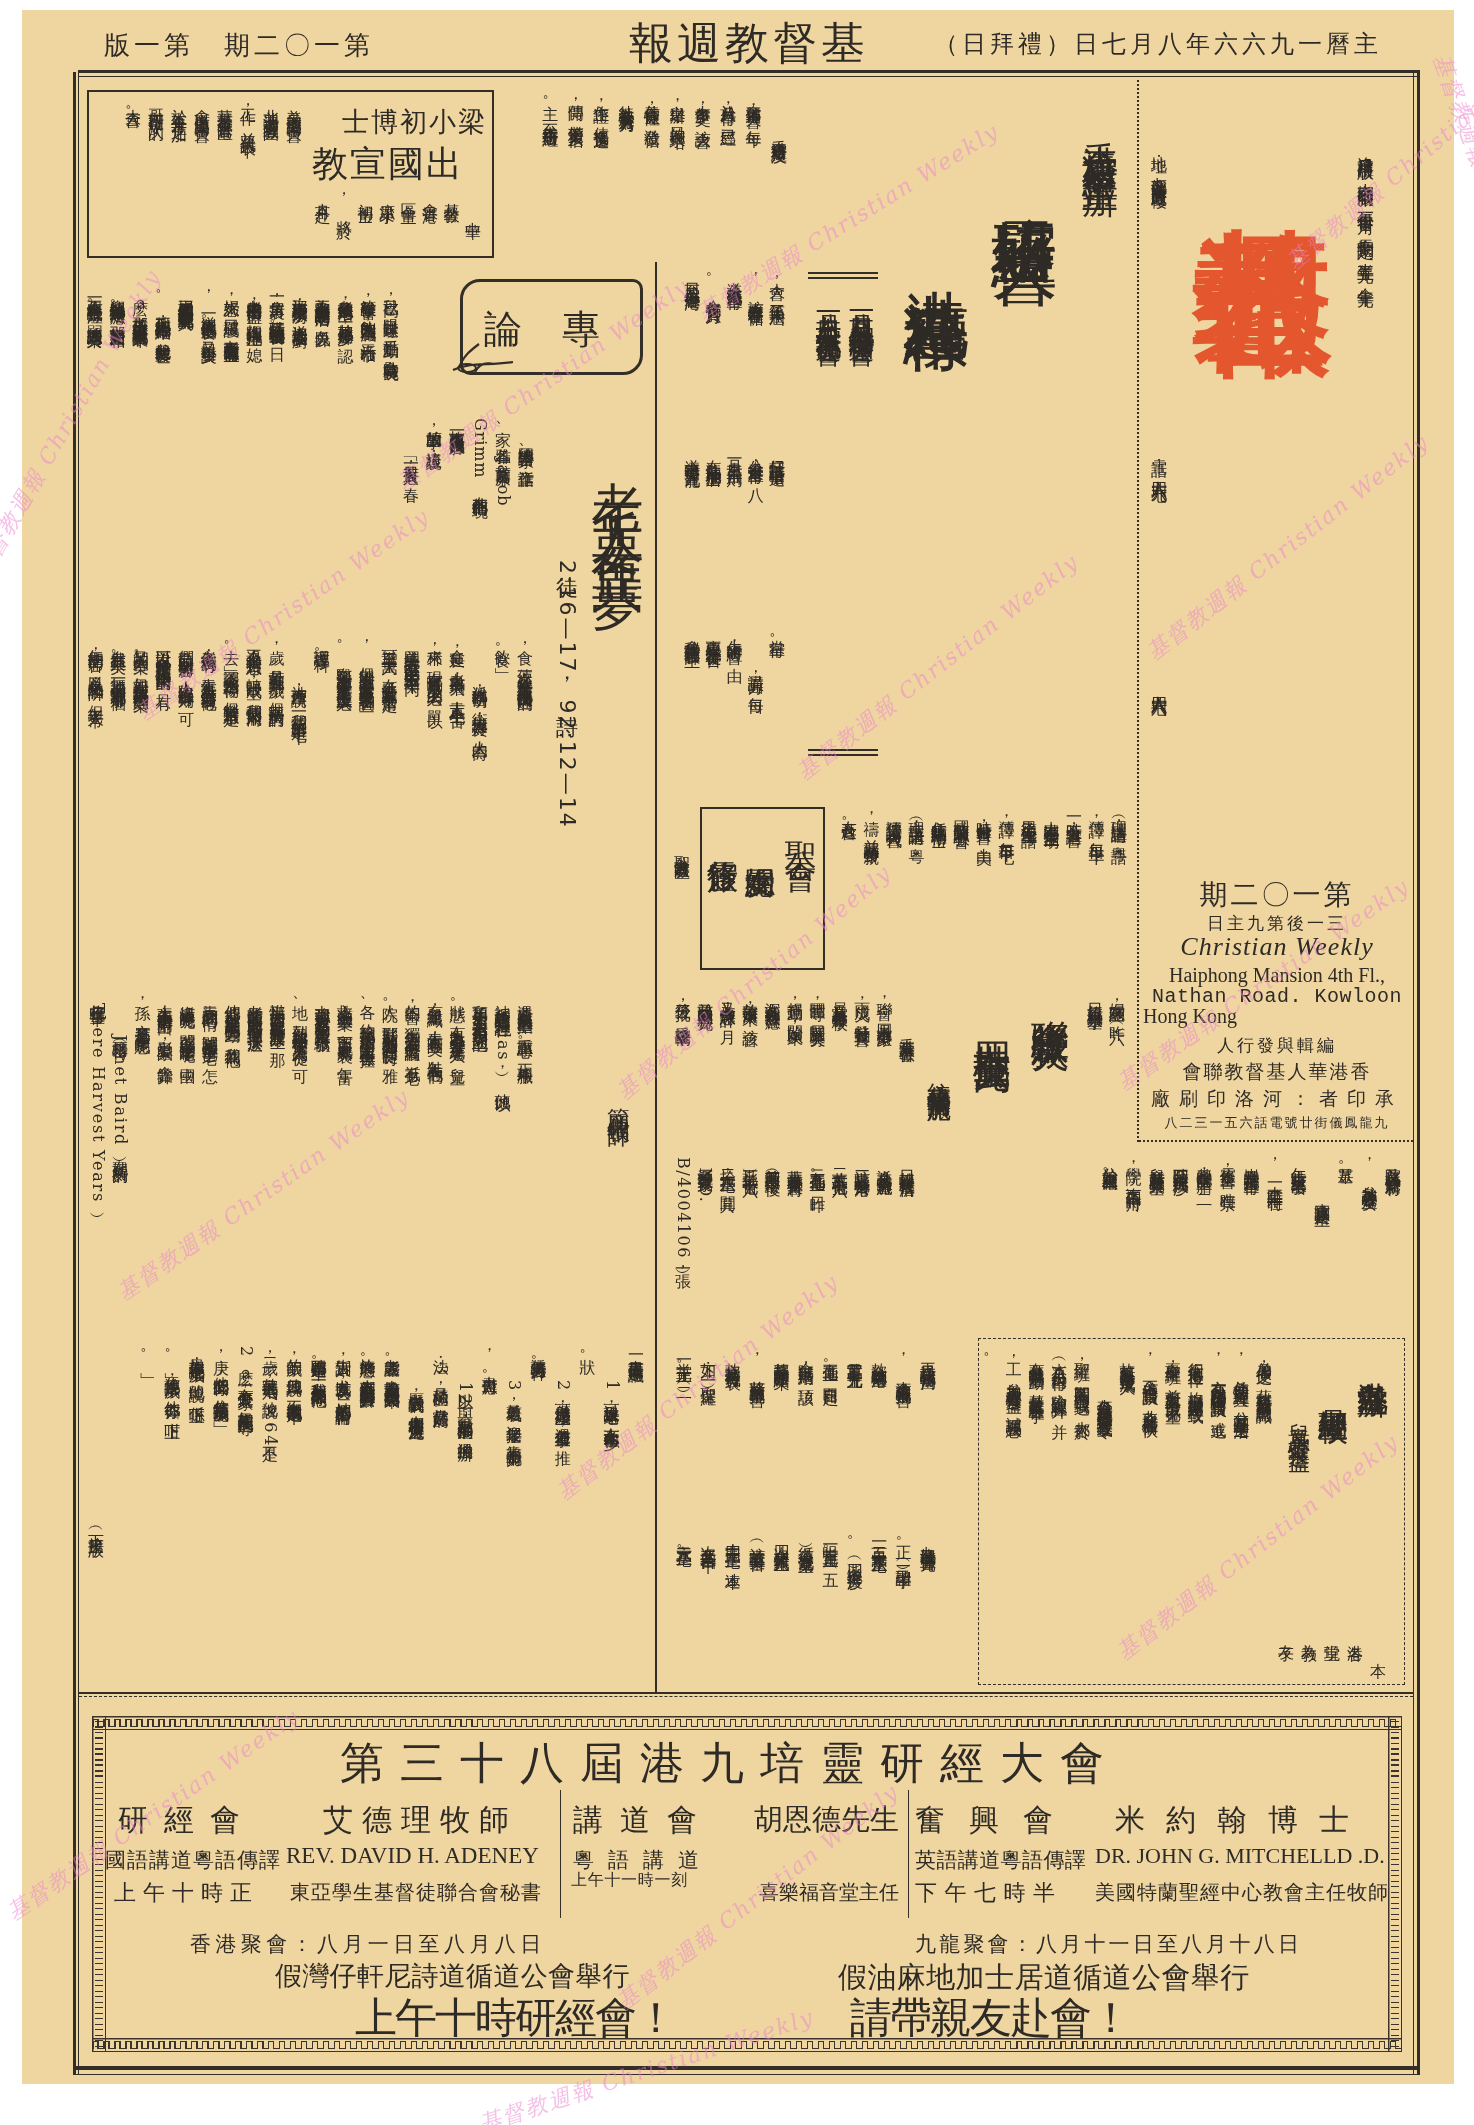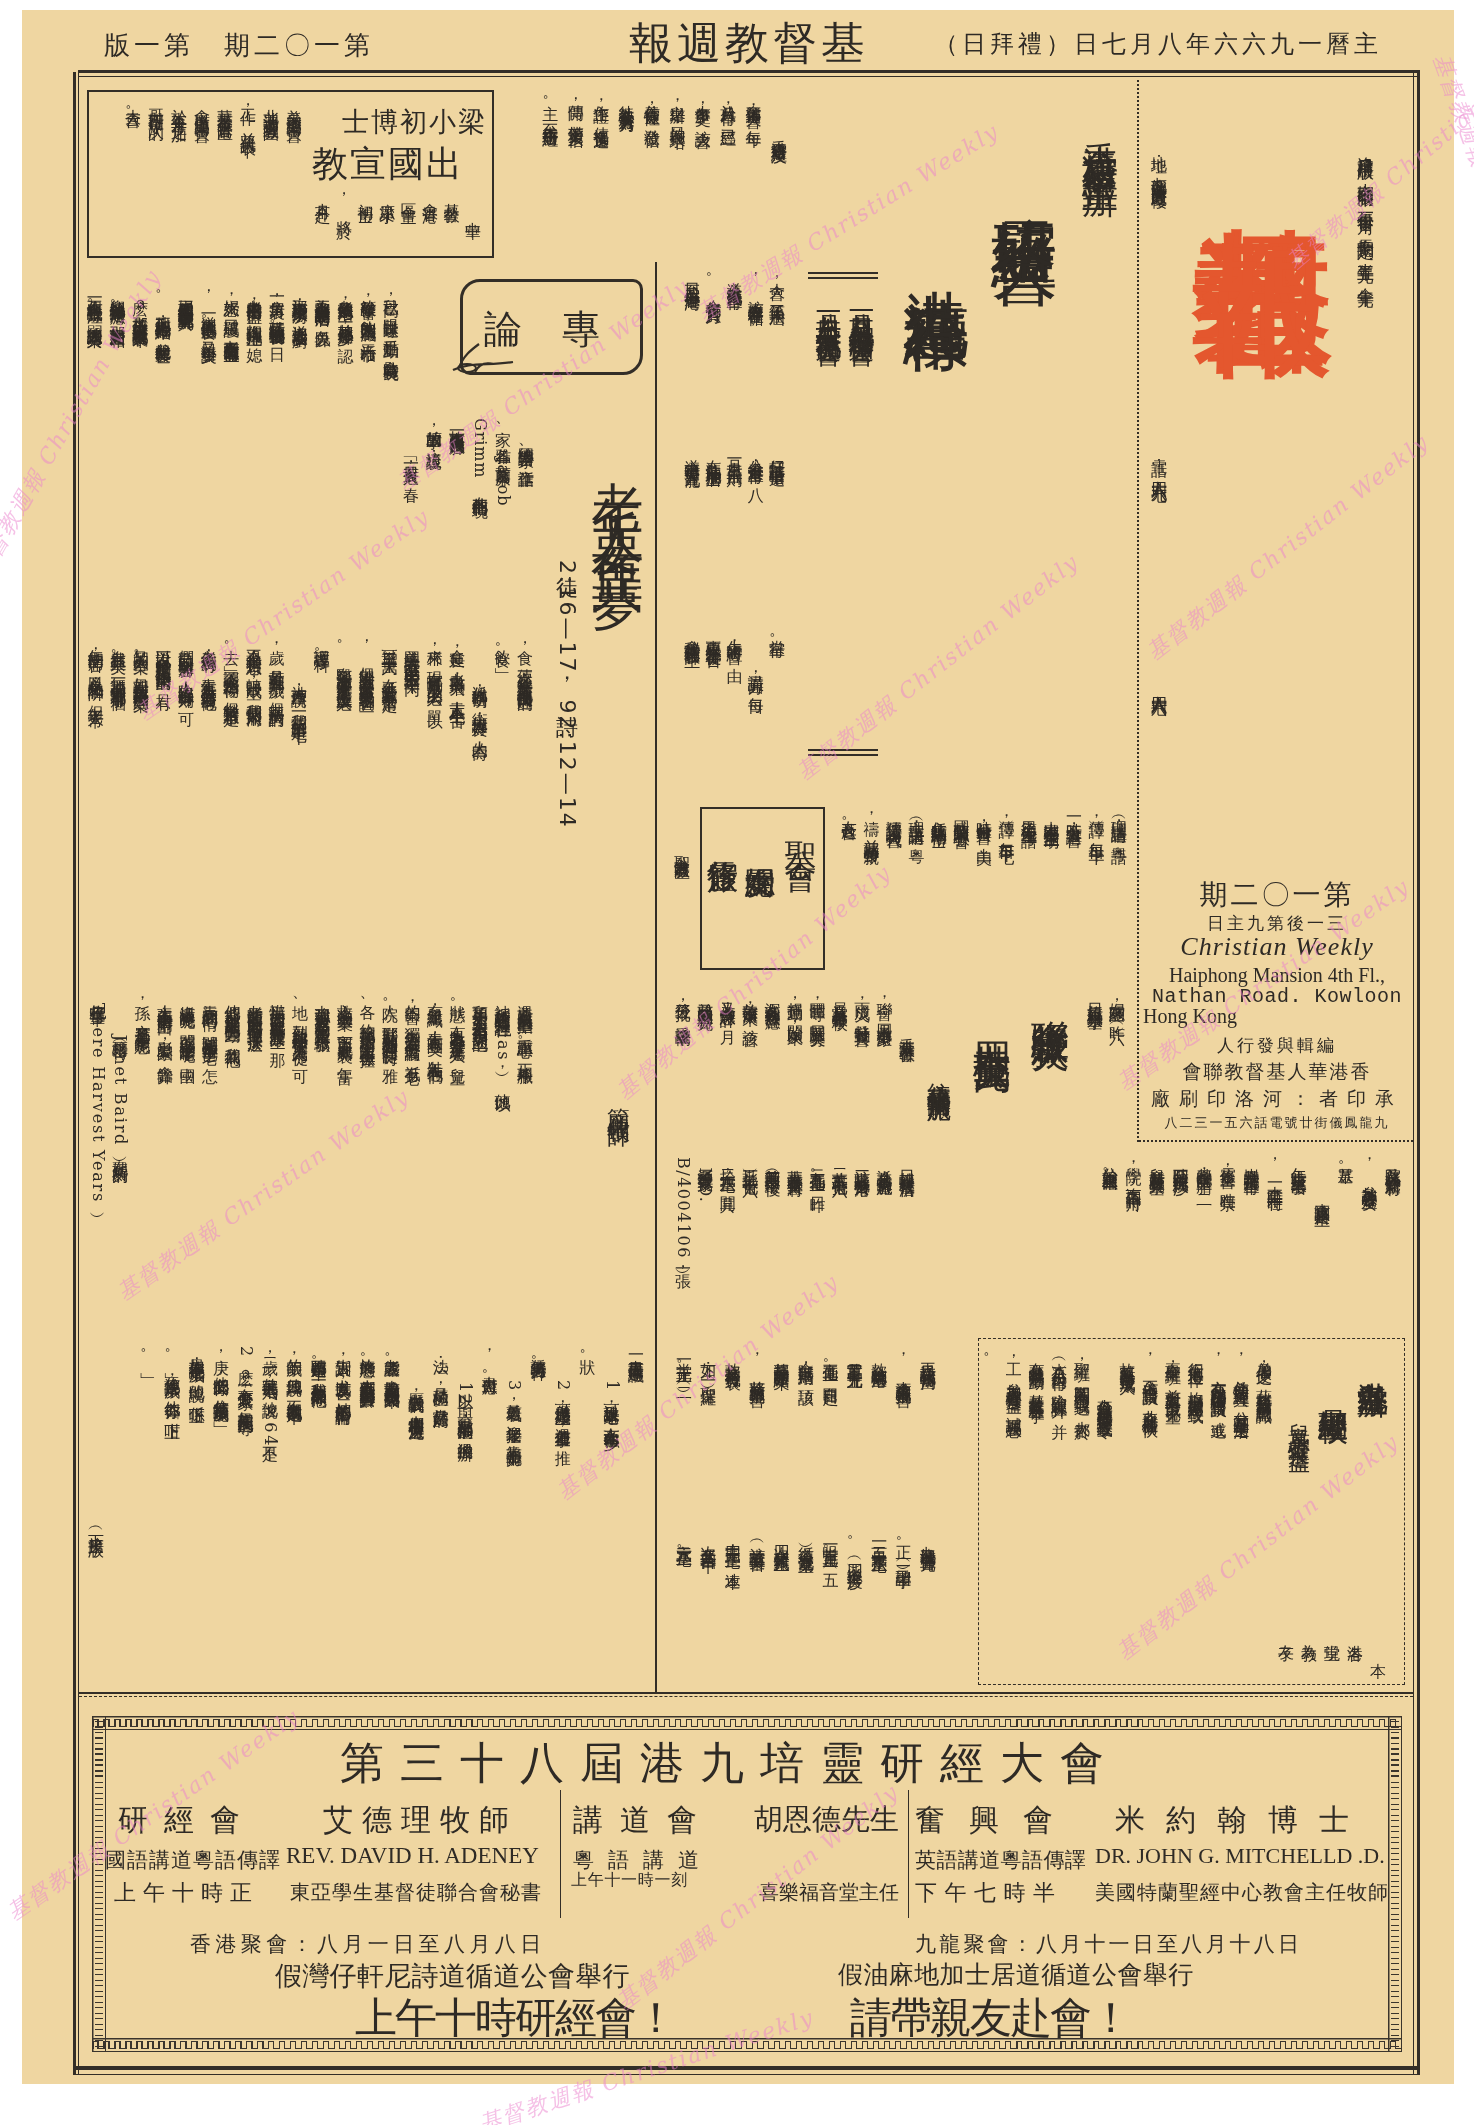--- a/index.html
+++ b/index.html
@@ -371,21 +371,21 @@
     </div>
 
     <div>
       <div class="banner-t" style="left:190px;top:1930px;font-size:21px;letter-spacing:4.4px">香港聚會：八月一日至八月八日</div>
       <div class="banner-t" style="left:275px;top:1958px;font-family:'DejaVu Serif',serif;font-size:27px;letter-spacing:0.3px">假灣仔軒尼詩道循道公會舉行</div>
       <div class="banner-t b" style="left:355px;top:1990px;font-size:42px;letter-spacing:-2px">上午十時研經會！</div>
     </div>
 
     <div>
       <div class="banner-t" style="left:915px;top:1930px;font-size:21px;letter-spacing:3.2px">九龍聚會：八月十一日至八月十八日</div>
-      <div class="banner-t" style="left:838px;top:1958px;font-family:Liberation Serif, serif;font-size:25px;letter-spacing:0.4px">假油麻地加士居道循道公會舉行</div>
+      <div class="banner-t" style="left:838px;top:1958px;font-family:Liberation Serif, serif;font-size:29px;letter-spacing:0.4px">假油麻地加士居道循道公會舉行</div>
       <div class="banner-t b" style="left:850px;top:1990px;font-size:42px;letter-spacing:-2px">請帶親友赴會！</div>
     </div>
   </div>
 
   <div>
     <span class="wm" style="left:1290px;top:250px;transform:rotate(-40deg)">基督教週報 Christian Weekly</span>
     <span class="wm" style="left:1150px;top:640px;transform:rotate(-38deg)">基督教週報 Christian Weekly</span>
     <span class="wm" style="left:700px;top:300px;transform:rotate(-32deg)">基督教週報 Christian Weekly</span>
     <span class="wm" style="left:800px;top:760px;transform:rotate(-38deg)">基督教週報 Christian Weekly</span>
     <span class="wm" style="left:400px;top:470px;transform:rotate(-35deg)">基督教週報 Christian Weekly</span>

